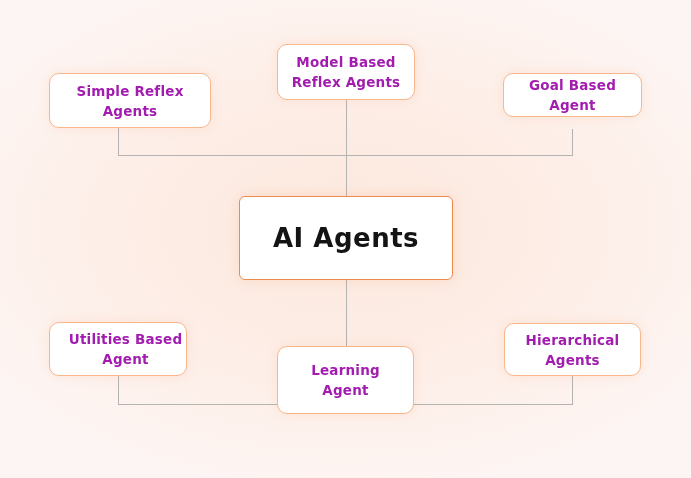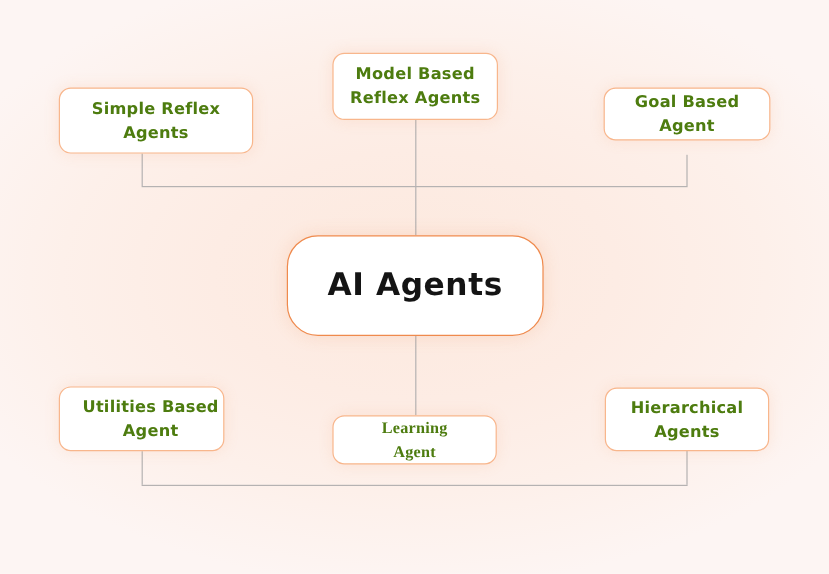--- a/index.html
+++ b/index.html
@@ -45,39 +45,39 @@
     background: #ffffff;
     border: 1.5px solid #f8b68c;
     border-radius: 10px;
     display: flex;
     align-items: center;
     justify-content: center;
     text-align: center;
     box-shadow: 0 0 12px rgba(244, 148, 94, 0.14);
   }
   .node .label {
-    color: #4d7c0f;
+    color: #a21caf;
     font-weight: bold;
     font-size: 13.5px;
     line-height: 20px;
     letter-spacing: 0.2px;
     white-space: pre-line;
   }
 
   #node-simple-reflex { left: 49px;  top: 73px;  width: 162px; height: 55px; }
   #node-model-based   { left: 277px; top: 44px;  width: 138px; height: 56px; }
   #node-goal-based    { left: 503px; top: 73px;  width: 139px; height: 44px; }
   #node-utilities     { left: 49px;  top: 322px; width: 138px; height: 54px; padding-left: 15px; }
-  #node-learning      { left: 277px; top: 346px; width: 137px; height: 41px; font-family: Liberation Serif, serif; }
+  #node-learning      { left: 277px; top: 346px; width: 137px; height: 68px; }
   #node-hierarchical  { left: 504px; top: 323px; width: 137px; height: 53px; }
 
   #node-ai-agents {
     left: 239px; top: 196px; width: 214px; height: 84px;
     border: 1.6px solid #ef8a4d;
-    border-radius: 26px;
+    border-radius: 6px;
     box-shadow: 0 0 14px rgba(239, 138, 77, 0.18);
   }
   #node-ai-agents .label {
     font-size: 26px;
     line-height: 30px;
     letter-spacing: 0.5px;
     color: #141414;
   }
 </style>
 </head>

